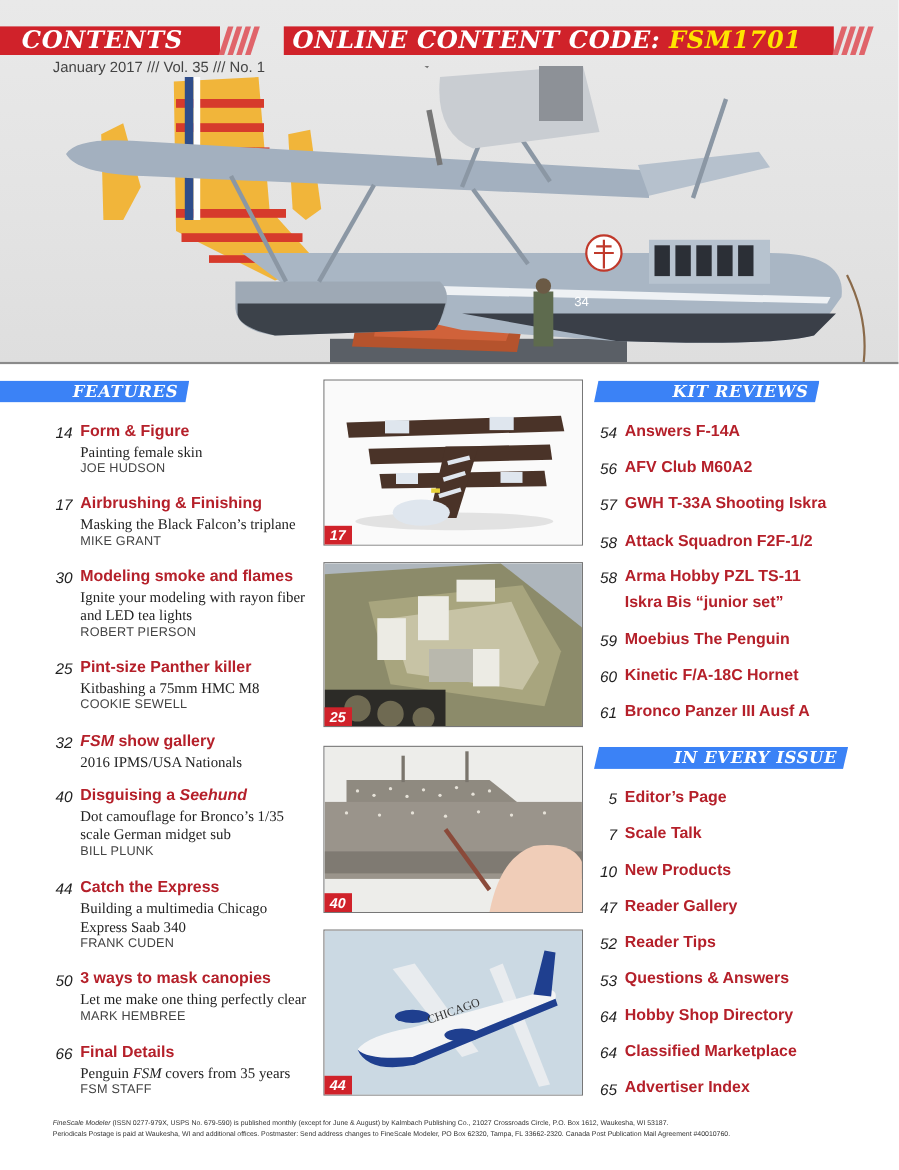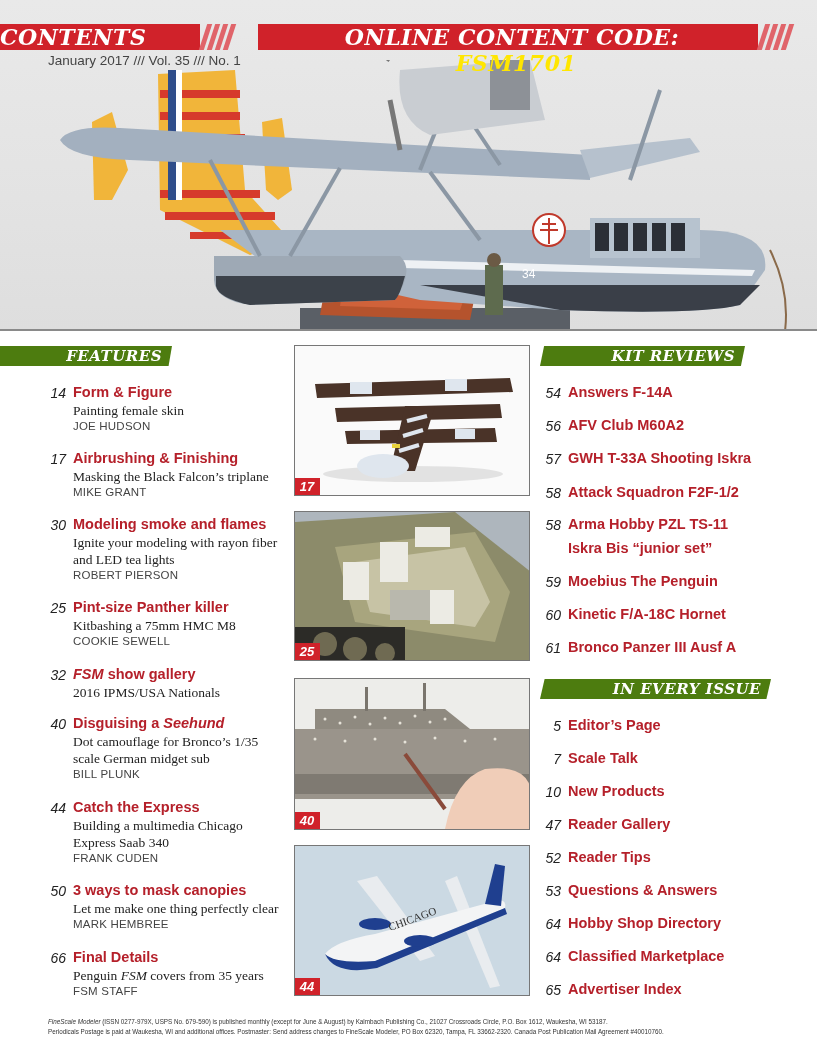--- a/index.html
+++ b/index.html
@@ -10,22 +10,22 @@
   .hero {
     position: absolute; left: 0; top: 0; width: 817px; height: 331px;
     background: linear-gradient(180deg, #e9e9e9 0%, #e3e3e3 60%, #dedede 100%);
     overflow: hidden;
     border-bottom: 2px solid #8a8a8a;
   }
   .banner {
     position: absolute; top: 24px; height: 26px; background: #d0222a;
     display: flex; align-items: center;
   }
-  .banner-contents { left: 0; width: 200px; justify-content: flex-start; padding-right: 14px; }
-  .banner-online { left: 258px; width: 500px; padding-left: 8px; flex-direction: column; }
+  .banner-contents { left: 0; width: 200px; justify-content: center; padding-right: 14px; }
+  .banner-online { left: 258px; width: 500px; padding-left: 8px; }
   .banner-title {
     font-family: "DejaVu Serif", serif; font-weight: bold; font-style: italic;
     color: #fff; font-size: 22px; letter-spacing: 0.5px; line-height: 26px;
     text-transform: uppercase;
   }
   .banner-code { color: #ffe600; margin-left: 8px; }
   .slashes { position: absolute; top: 24px; height: 26px; display: flex; gap: 3px; }
   .slashes span { display: block; width: 5px; height: 26px; background: #e0646a; transform: skewX(-18deg); }
   .slashes-1 { left: 203px; }
   .slashes-2 { left: 761px; }
@@ -33,21 +33,21 @@
     position: absolute; top: 52px; font-size: 13.5px; color: #444; line-height: 18px;
   }
   .subline-date { left: 48px; }
   .subline-online { left: 266px; }
 
   
   .plane-svg { position: absolute; left: 0; top: 60px; }
 
   
   .section-bar {
-    position: absolute; height: 20px; background: #4d7c0f;
+    position: absolute; height: 20px; background: #3b82f6;
     clip-path: polygon(0 0, 100% 0, 98% 100%, 0 100%);
     display: flex; align-items: center; justify-content: flex-end; padding-right: 10px;
   }
   .section-bar-right { clip-path: polygon(2% 0, 100% 0, 98% 100%, 0 100%); }
   .section-title {
     font-family: "DejaVu Serif", serif; font-weight: bold; font-style: italic;
     color: #fff; font-size: 15px; letter-spacing: 0.5px; text-transform: uppercase;
   }
   .feat {
     position: absolute; left: 0; width: 290px;

